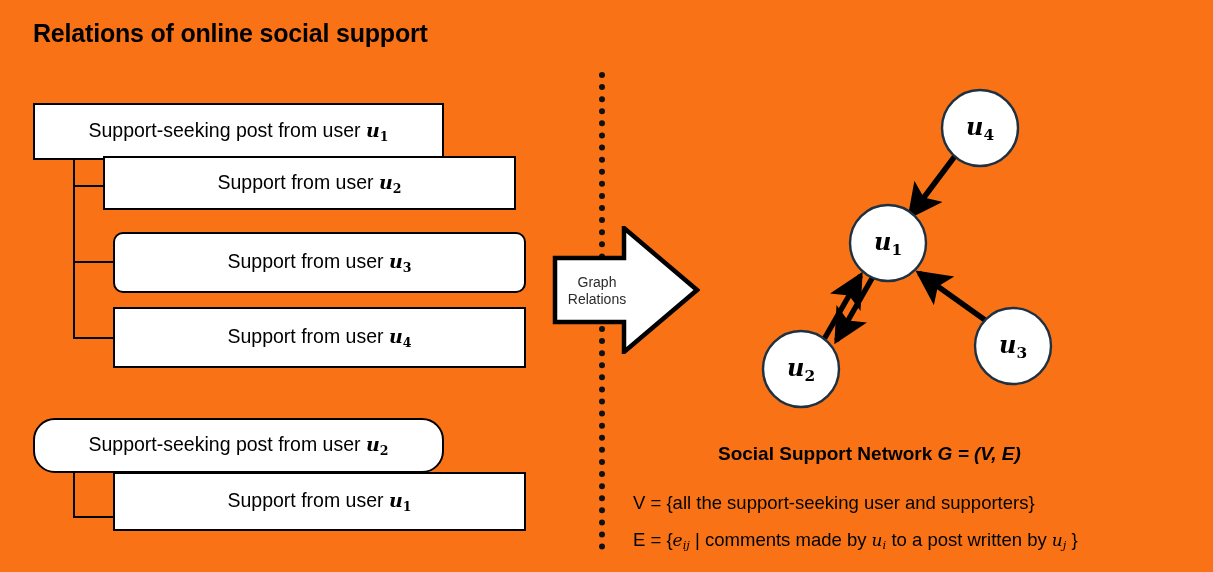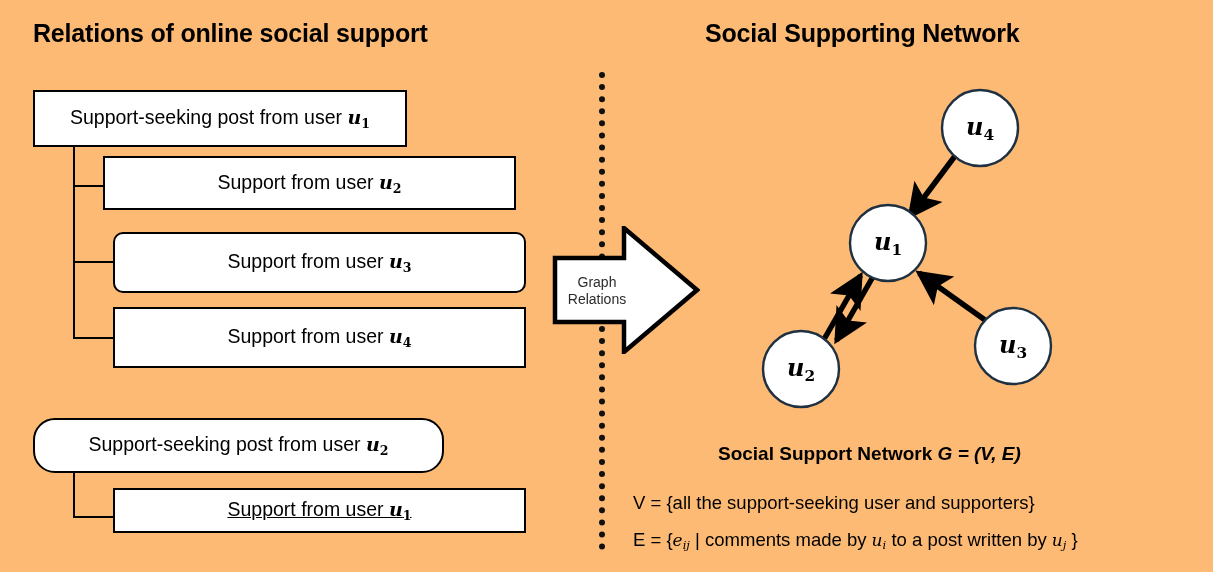--- a/index.html
+++ b/index.html
@@ -8,21 +8,21 @@
     background: #ffffff;
   }
   body {
     font-family: "Liberation Sans", sans-serif;
     color: #000000;
   }
   #figure {
     position: relative;
     width: 1213px;
     height: 572px;
-    background: #fdba74;
+    background: #f97316;
     overflow: hidden;
   }
 
   
   .panel-title {
     position: absolute;
     font-weight: bold;
     font-size: 25px;
     letter-spacing: -0.2px;
     color: #000;
@@ -166,21 +166,21 @@
 
 <div id="figure">
 
   <div id="left-title" class="panel-title">Relations of online social support</div>
 
   <div class="conn" style="left:73px; top:143px; width:2px; height:196px;"></div>
   <div class="conn" style="left:73px; top:185px; width:42px; height:2px;"></div>
   <div class="conn" style="left:73px; top:261px; width:42px; height:2px;"></div>
   <div class="conn" style="left:73px; top:337px; width:42px; height:2px;"></div>
 
-  <div class="relbox" style="left:33px; top:90px; width:374px; height:57px;">
+  <div class="relbox" style="left:33px; top:103px; width:411px; height:57px;">
     <span class="lbl"><span>Support-seeking post from user </span><span class="uvar"><span>u</span><sub>1</sub></span></span>
   </div>
 
   <div class="relbox" style="left:103px; top:156px; width:413px; height:54px;">
     <span class="lbl"><span>Support from user </span><span class="uvar"><span>u</span><sub>2</sub></span></span>
   </div>
 
   <div class="relbox" style="left:113px; top:232px; width:413px; height:61px;border-radius:10px;">
     <span class="lbl"><span>Support from user </span><span class="uvar"><span>u</span><sub>3</sub></span></span>
   </div>
@@ -189,37 +189,36 @@
     <span class="lbl"><span>Support from user </span><span class="uvar"><span>u</span><sub>4</sub></span></span>
   </div>
 
   <div class="conn" style="left:73px; top:471px; width:2px; height:47px;"></div>
   <div class="conn" style="left:73px; top:516px; width:42px; height:2px;"></div>
 
   <div class="relbox" style="left:33px; top:418px; width:411px; height:55px;border-radius:22px;">
     <span class="lbl"><span>Support-seeking post from user </span><span class="uvar"><span>u</span><sub>2</sub></span></span>
   </div>
 
-  <div class="relbox" style="left:113px; top:488px; width:413px; height:45px;text-decoration:underline;">
+  <div class="relbox" style="left:113px; top:472px; width:413px; height:59px;">
     <span class="lbl"><span>Support from user </span><span class="uvar"><span>u</span><sub>1</sub></span></span>
   </div>
 
   <div id="divider"></div>
 
   <div id="arrow-block">
     <svg width="148" height="128" viewBox="0 0 148 128">
       <polygon points="3,32 72,32 72,2 145,64 72,126 72,96 3,96" fill="#ffffff" stroke="#000000" stroke-width="4.5" stroke-linejoin="miter"></polygon>
     </svg>
   </div>
   <div id="arrow-label">
     <div>Graph</div>
     <div>Relations</div>
   </div>
 
-  <div id="right-title" class="panel-title">Social Supporting Network</div>
 
   <svg id="network" viewBox="0 0 1213 572">
     <defs>
       <marker id="ah" markerWidth="7" markerHeight="7" refX="5.6" refY="3.2" orient="auto" markerUnits="strokeWidth">
         <path d="M0,0 L6.4,3.2 L0,6.4 L1.4,3.2 Z" fill="#000000"></path>
       </marker>
     </defs>
 
     <line x1="955" y1="156" x2="910" y2="216" stroke="#000000" stroke-width="5.5" marker-end="url(#ah)"></line>
 

